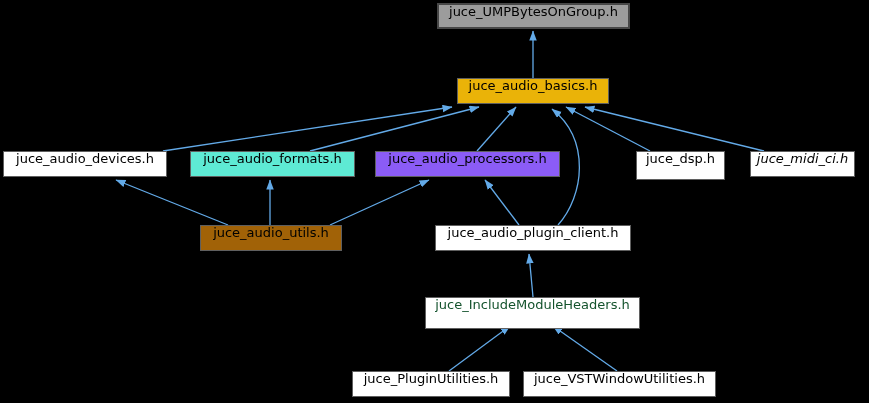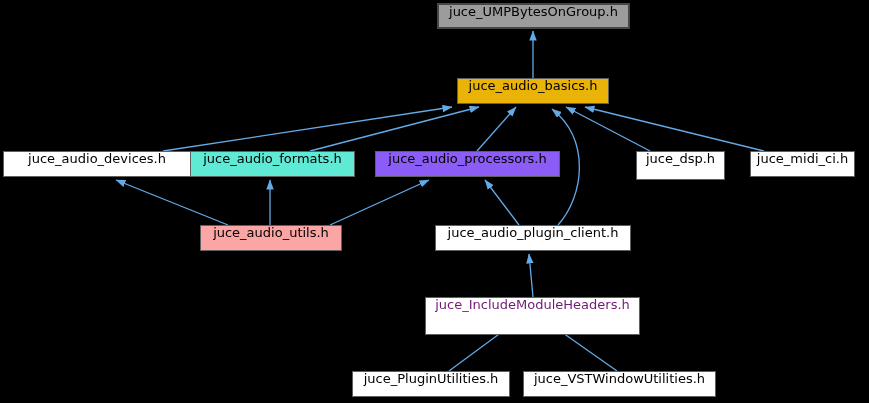--- a/index.html
+++ b/index.html
@@ -66,42 +66,42 @@
       <path d="M449,371 L510,326" class="edge" stroke="#63aae8" marker-end="url(#arrow)"></path>
       <path d="M617,371 L553,326" class="edge" stroke="#63aae8" marker-end="url(#arrow)"></path>
     </svg>
   <div id="nodes">
       <div class="node" style="left: 437px; top: 3px; width: 193px; height: 26px; background: rgb(156, 156, 156); border: 2px solid rgb(71, 71, 71); color: rgb(0, 0, 0);">
         <span>juce_UMPBytesOnGroup.h</span>
       </div>
       <div class="node" style="left: 457px; top: 78px; width: 152px; height: 26px; background: #eab308; border: 1px solid rgb(95, 95, 95); color: rgb(0, 0, 0);">
         <span>juce_audio_basics.h</span>
       </div>
-      <div class="node" style="left: 3px; top: 151px; width: 188px; height: 26px; background: rgb(255, 255, 255); border: 1px solid rgb(95, 95, 95); color: rgb(0, 0, 0);">
+      <div class="node" style="left: 3px; top: 151px; width: 164px; height: 26px; background: rgb(255, 255, 255); border: 1px solid rgb(95, 95, 95); color: rgb(0, 0, 0);">
         <span>juce_audio_devices.h</span>
       </div>
       <div class="node" style="left: 190px; top: 151px; width: 165px; height: 26px; background: #5eead4; border: 1px solid rgb(95, 95, 95); color: rgb(0, 0, 0);">
         <span>juce_audio_formats.h</span>
       </div>
       <div class="node" style="left: 375px; top: 151px; width: 185px; height: 26px; background: #8b5cf6; border: 1px solid rgb(95, 95, 95); color: rgb(0, 0, 0);">
         <span>juce_audio_processors.h</span>
       </div>
       <div class="node" style="left: 636px; top: 151px; width: 89px; height: 29px; background: rgb(255, 255, 255); border: 1px solid rgb(95, 95, 95); color: rgb(0, 0, 0);">
         <span>juce_dsp.h</span>
       </div>
-      <div class="node" style="left: 750px; top: 151px; width: 105px; height: 26px; background: rgb(255, 255, 255); border: 1px solid rgb(95, 95, 95); color: rgb(0, 0, 0);">
+      <div class="node" style="left: 750px; top: 151px; width: 105px; height: 26px; background: rgb(255, 255, 255); border: 1px solid rgb(95, 95, 95); color: rgb(0, 0, 0); font-style: italic;">
         <span>juce_midi_ci.h</span>
       </div>
-      <div class="node" style="left: 200px; top: 225px; width: 142px; height: 26px; background: #fca5a5; border: 1px solid rgb(95, 95, 95); color: rgb(0, 0, 0);">
+      <div class="node" style="left: 200px; top: 225px; width: 142px; height: 26px; background: #a16207; border: 1px solid rgb(95, 95, 95); color: rgb(0, 0, 0);">
         <span>juce_audio_utils.h</span>
       </div>
       <div class="node" style="left: 435px; top: 225px; width: 196px; height: 26px; background: rgb(255, 255, 255); border: 1px solid rgb(95, 95, 95); color: rgb(0, 0, 0);">
         <span>juce_audio_plugin_client.h</span>
       </div>
-      <div class="node" style="left: 425px; top: 297px; width: 215px; height: 38px; background: rgb(255, 255, 255); border: 1px solid rgb(95, 95, 95); color: #701a75;">
+      <div class="node" style="left: 425px; top: 297px; width: 215px; height: 32px; background: rgb(255, 255, 255); border: 1px solid rgb(95, 95, 95); color: #14532d;">
         <span>juce_IncludeModuleHeaders.h</span>
       </div>
       <div class="node" style="left: 352px; top: 371px; width: 158px; height: 26px; background: rgb(255, 255, 255); border: 1px solid rgb(95, 95, 95); color: rgb(0, 0, 0);">
         <span>juce_PluginUtilities.h</span>
       </div>
       <div class="node" style="left: 523px; top: 371px; width: 193px; height: 26px; background: rgb(255, 255, 255); border: 1px solid rgb(95, 95, 95); color: rgb(0, 0, 0);">
         <span>juce_VSTWindowUtilities.h</span>
       </div>
     </div>
 </div>

